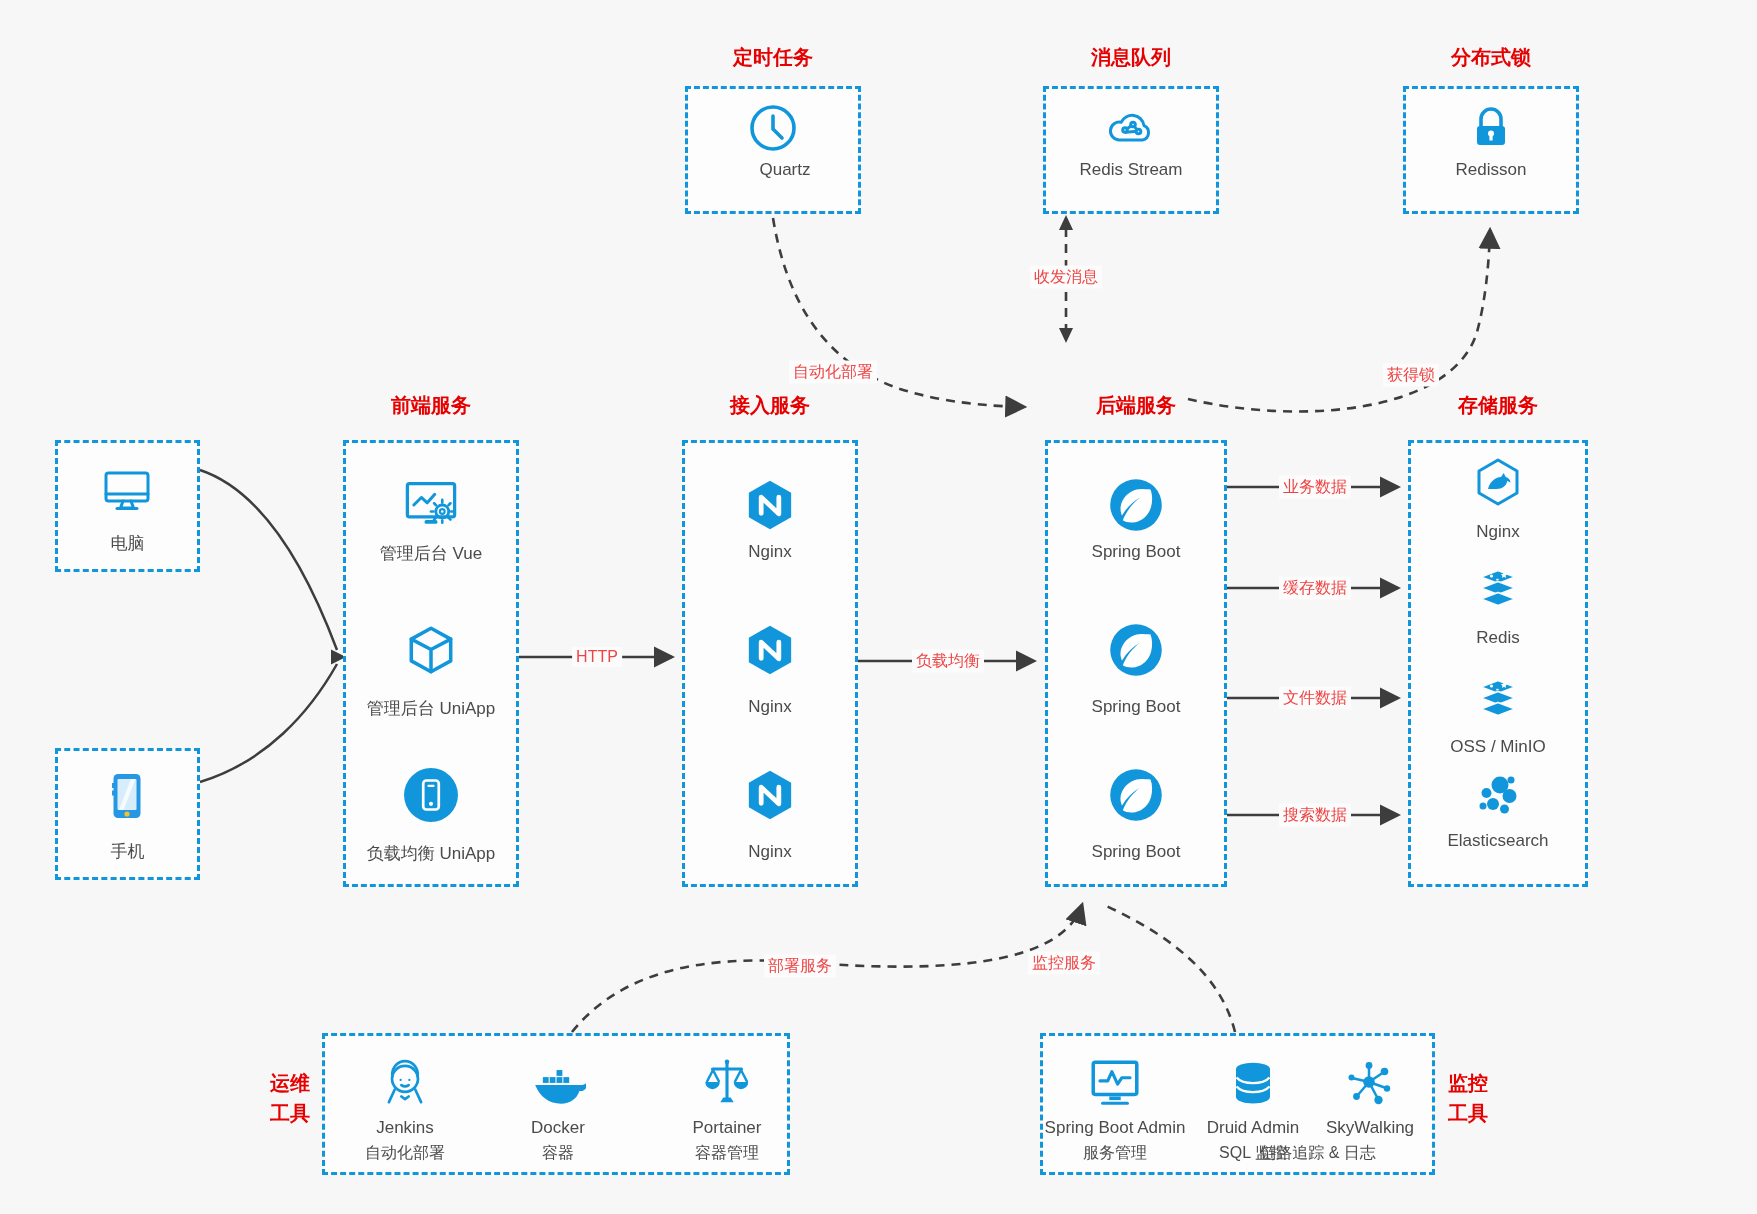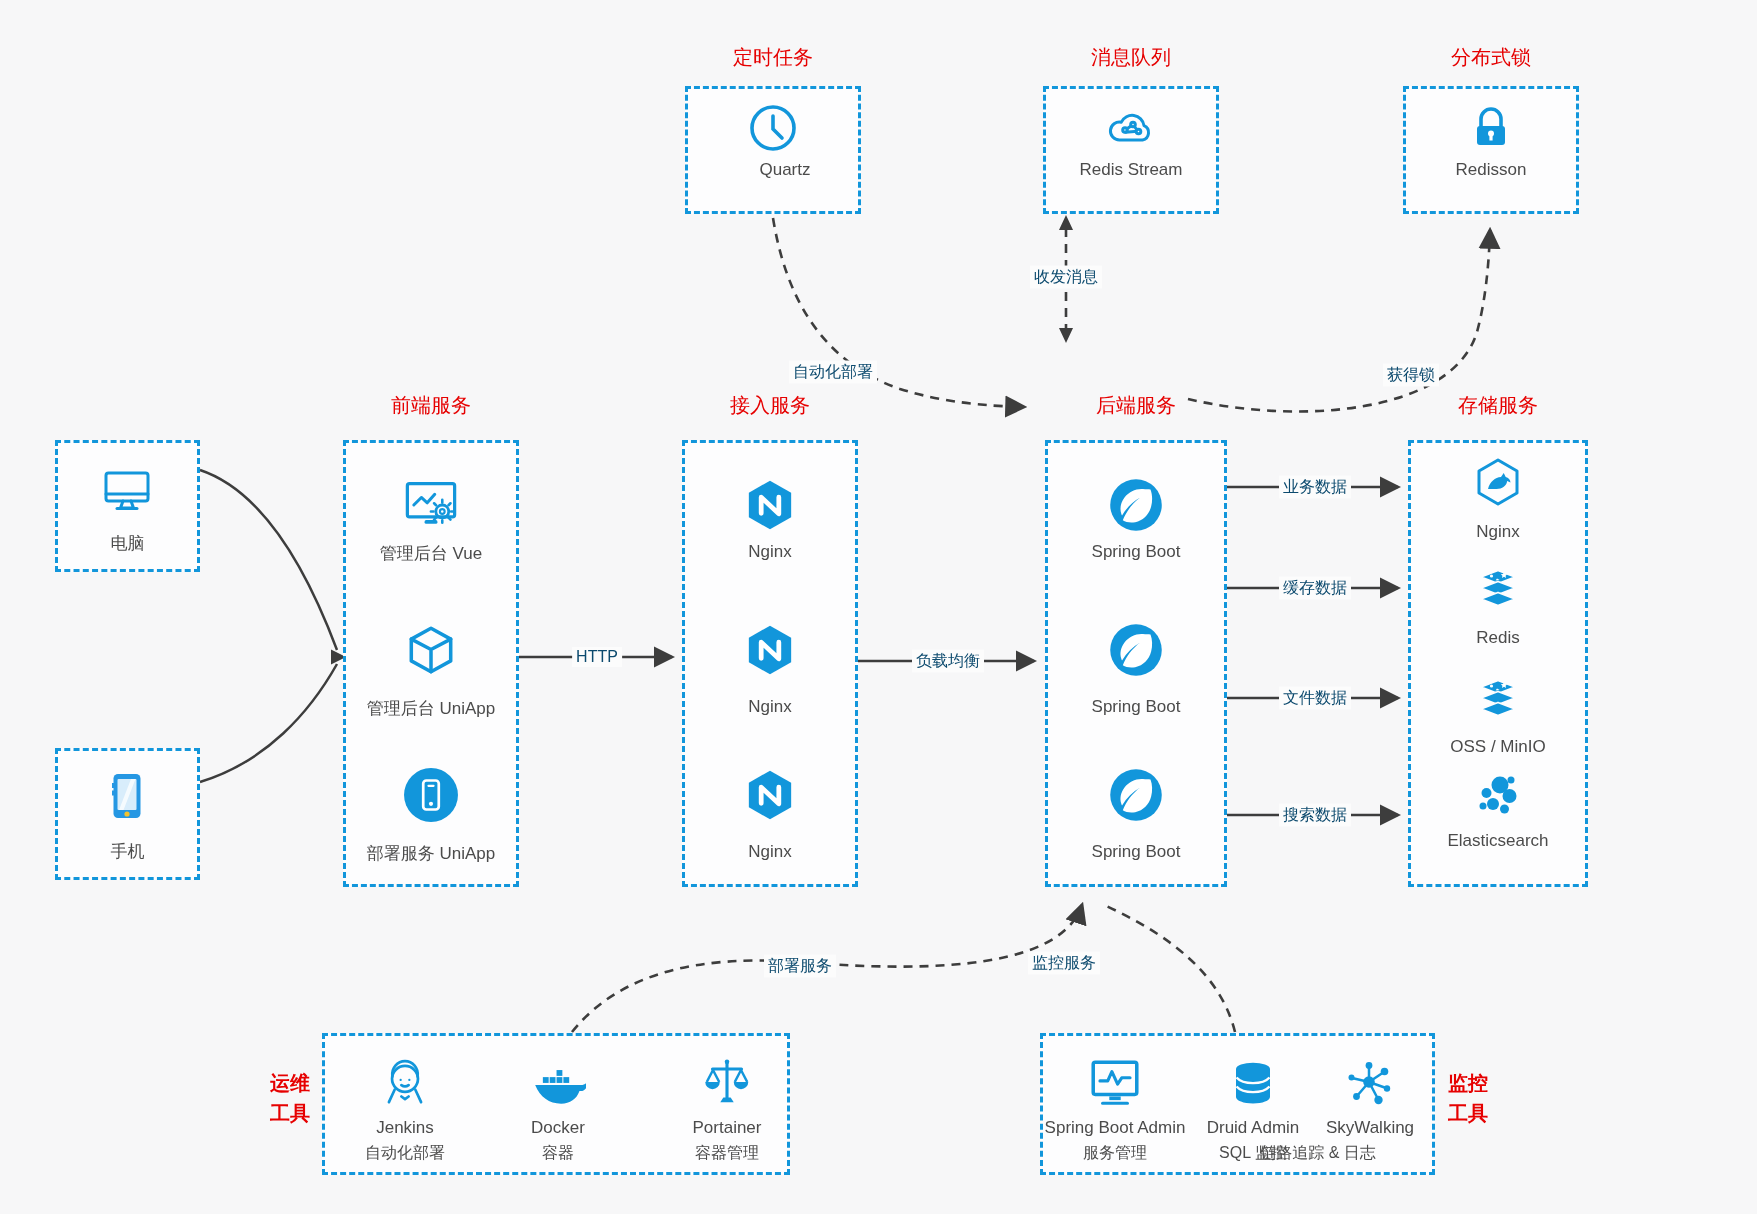--- a/index.html
+++ b/index.html
@@ -1,25 +1,25 @@
 <!DOCTYPE html>
 <html><head>
 <meta charset="utf-8">
 <style>
   html,body{margin:0;padding:0;background:#e9e9ea;}
   .stage{position:relative;width:1757px;height:1214px;background:#f7f7f8;overflow:hidden;
          font-family:"Liberation Sans","DejaVu Sans",sans-serif;}
   .wires{position:absolute;left:0;top:0;z-index:1;}
   .dbox{position:absolute;border:3px dashed #1296db;background:#fdfdfe;z-index:2;box-sizing:border-box;}
-  .rtitle{position:absolute;z-index:4;font-size:20px;font-weight:normal;color:#e60000;text-align:center;white-space:nowrap;}
+  .rtitle{position:absolute;z-index:4;font-size:20px;font-weight:bold;color:#e60000;text-align:center;white-space:nowrap;}
   .nl{position:absolute;z-index:4;font-size:17px;color:#4b4b4b;text-align:center;white-space:nowrap;}
   .sub{font-size:16px;}
   .ic{position:absolute;z-index:4;width:54px;height:54px;}
   .ic svg{width:100%;height:100%;display:block;}
-  .el{position:absolute;z-index:5;transform:translate(-50%,-50%);font-size:16px;color:#0c4a6e;
+  .el{position:absolute;z-index:5;transform:translate(-50%,-50%);font-size:16px;color:#ef4444;
       background:#fcfcfc;padding:1px 4px;white-space:nowrap;}
   .note{position:absolute;left:55px;top:96px;width:402px;height:66px;background:#f7f0a8;z-index:3;
         padding:10px 14px;box-sizing:border-box;font-size:17px;color:#3a3a3a;line-height:24px;}
   .note .fold{position:absolute;right:-2px;top:-11px;width:0;height:0;
         border-left:20px solid transparent;border-bottom:12px solid #bdbdbd;}
   .sidelab{position:absolute;z-index:4;font-size:20px;font-weight:bold;color:#e60000;line-height:30px;}
 </style>
 </head>
 <body>
 
@@ -242,21 +242,21 @@
       <svg viewBox="0 0 54 54">
         <use href="#i-cube"></use>
       </svg>
     </span>
   <div class="nl" style="left:343px;top:697px;width:176px">管理后台 UniApp</div>
   <span class="ic" style="left:403px;top:767px;width:56px;height:56px">
       <svg viewBox="0 0 54 54">
         <use href="#i-userapp"></use>
       </svg>
     </span>
-  <div class="nl" style="left:343px;top:842px;width:176px">部署服务 UniApp</div>
+  <div class="nl" style="left:343px;top:842px;width:176px">负载均衡 UniApp</div>
 
   <div class="rtitle" style="left:682px;top:392px;width:176px">接入服务</div>
   <div class="dbox" style="left:682px;top:440px;width:176px;height:447px"></div>
   <span class="ic" style="left:742px;top:477px;width:56px;height:56px">
       <svg viewBox="0 0 54 54">
         <use href="#i-nginx"></use>
       </svg>
     </span>
   <div class="nl" style="left:682px;top:542px;width:176px">Nginx</div>
   <span class="ic" style="left:742px;top:622px;width:56px;height:56px">

